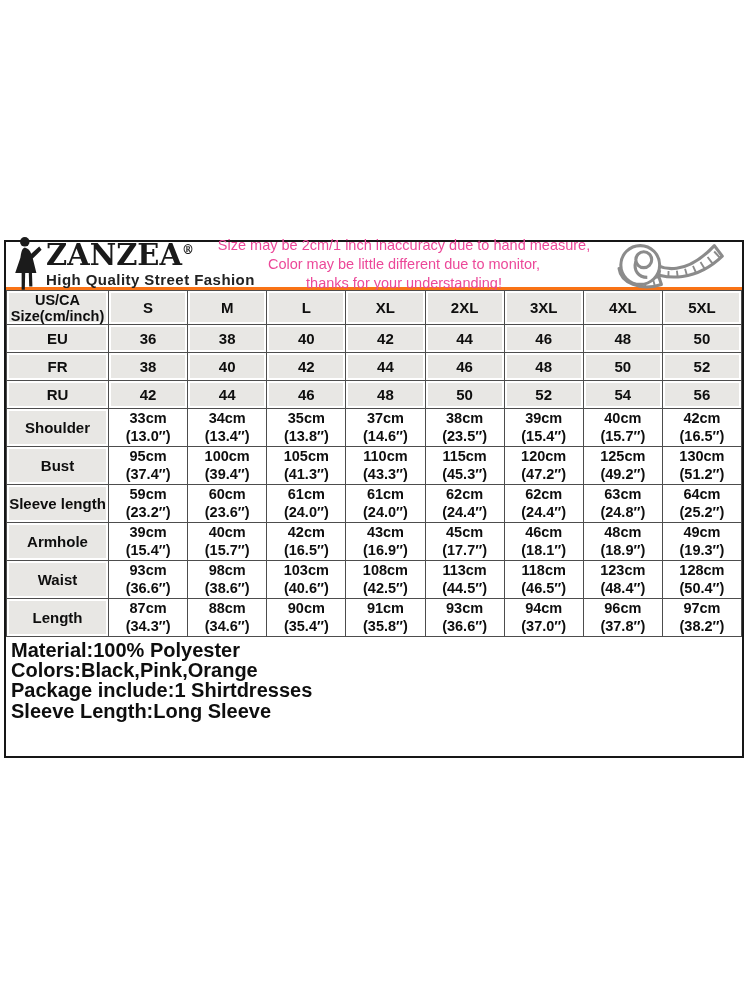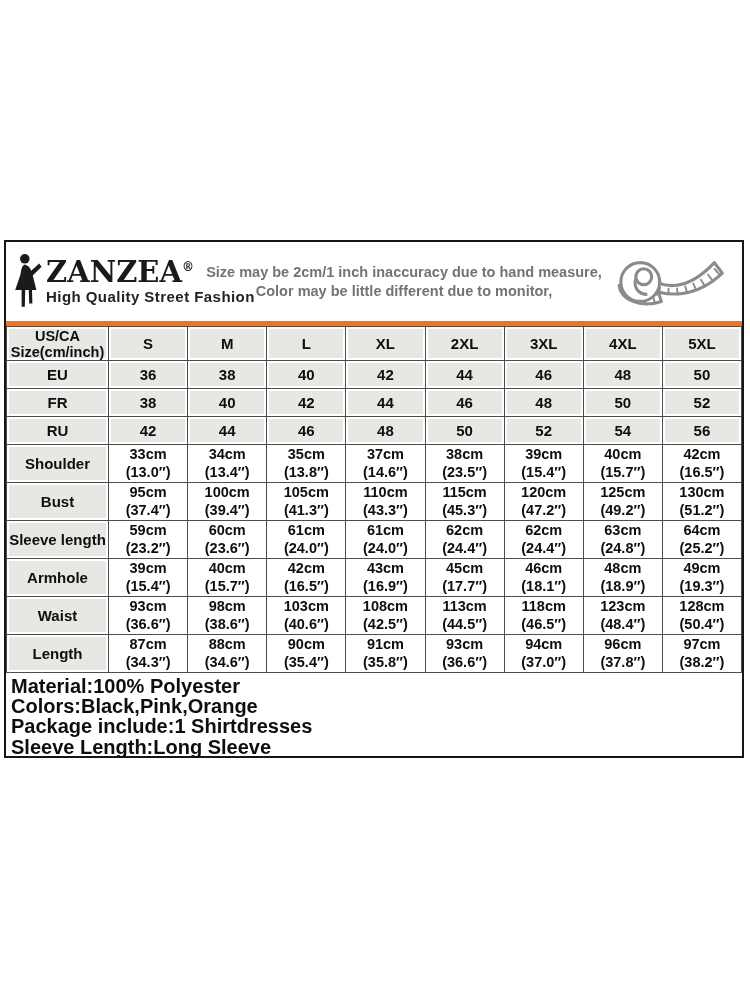--- a/index.html
+++ b/index.html
@@ -2,30 +2,30 @@
 <html><head>
 <meta charset="utf-8">
 <style>
   html,body{margin:0;padding:0;background:#ffffff;}
   .page{position:relative;width:750px;height:1000px;background:#ffffff;
         font-family:"Liberation Sans",sans-serif;color:#111;overflow:hidden;}
   .sheet{position:absolute;left:4px;top:240px;width:740px;height:518px;
          border:2px solid #161616;box-sizing:border-box;display:flex;flex-direction:column;background:#fff;}
 
   
-  .header-band{display:flex;align-items:center;height:84px;flex:0 0 auto;
-               border-bottom:5px solid #f97316;box-sizing:border-box;}
+  .header-band{display:flex;align-items:center;height:48px;flex:0 0 auto;
+               border-bottom:3px solid #f97316;box-sizing:border-box;}
   .logo{display:flex;align-items:center;padding-left:6px;width:188px;flex:0 0 auto;}
   .logo-figure{width:32px;height:60px;flex:0 0 auto;}
   .logo-text{margin-left:2px;}
   .brand-row{font-family:"DejaVu Serif","Liberation Serif",serif;font-weight:bold;
              font-size:29px;line-height:29px;color:#1a1a1a;letter-spacing:0px;white-space:nowrap;}
   .reg{font-size:12px;vertical-align:super;line-height:0;}
   .tagline{font-size:15px;font-weight:bold;letter-spacing:.45px;color:#222;margin-top:1px;white-space:nowrap;}
-  .notice{flex:1;text-align:center;font-weight:bold;font-size:14.5px;line-height:19px;color:#737373;}
+  .notice{flex:1;text-align:center;font-weight:normal;font-size:14.5px;line-height:19px;color:#ec4899;}
   .tape-icon{width:128px;height:60px;flex:0 0 auto;margin-right:6px;}
 
   
   table{border-collapse:collapse;table-layout:fixed;width:100%;flex:0 0 auto;}
   th,td{border:1px solid #4d4d4d;text-align:center;vertical-align:middle;
         font-weight:bold;font-size:15px;padding:0;color:#0e0e0e;}
   .gray{background:#e8e7e4;box-shadow:inset 0 0 0 2px #ffffff;}
   thead tr{height:34px;padding-left:48px;}
   tr.conv{height:28px;}
   tr.meas{height:38px;}
@@ -52,20 +52,21 @@
         </svg>
         <div class="logo-text">
           <div class="brand-row"><span>ZANZEA</span><span class="reg">®</span></div>
           <div class="tagline">High Quality Street Fashion</div>
         </div>
       </div>
 
       <div class="notice">
         <div>Size may be 2cm/1 inch inaccuracy due to hand measure,</div>
         <div>Color may be little different due to monitor,</div>
+        <div>thanks for your understanding!</div>
       </div>
 
       <svg class="tape-icon" viewBox="0 0 140 68" xmlns="http://www.w3.org/2000/svg" fill="none" stroke="#8b8b8b" stroke-width="3.5" stroke-linejoin="round">
         <defs>
           <clipPath id="clipR">
               <path d="M40 26 C 60 44 88 44 118 12 L 127 24 C 98 52 64 52 42 40 Z"></path>
             </clipPath>
           <clipPath id="clipB">
               <path d="M10 38 C 12 54 34 64 58 56 L 55 47 C 36 52 22 46 19 36 Z"></path>
             </clipPath>

